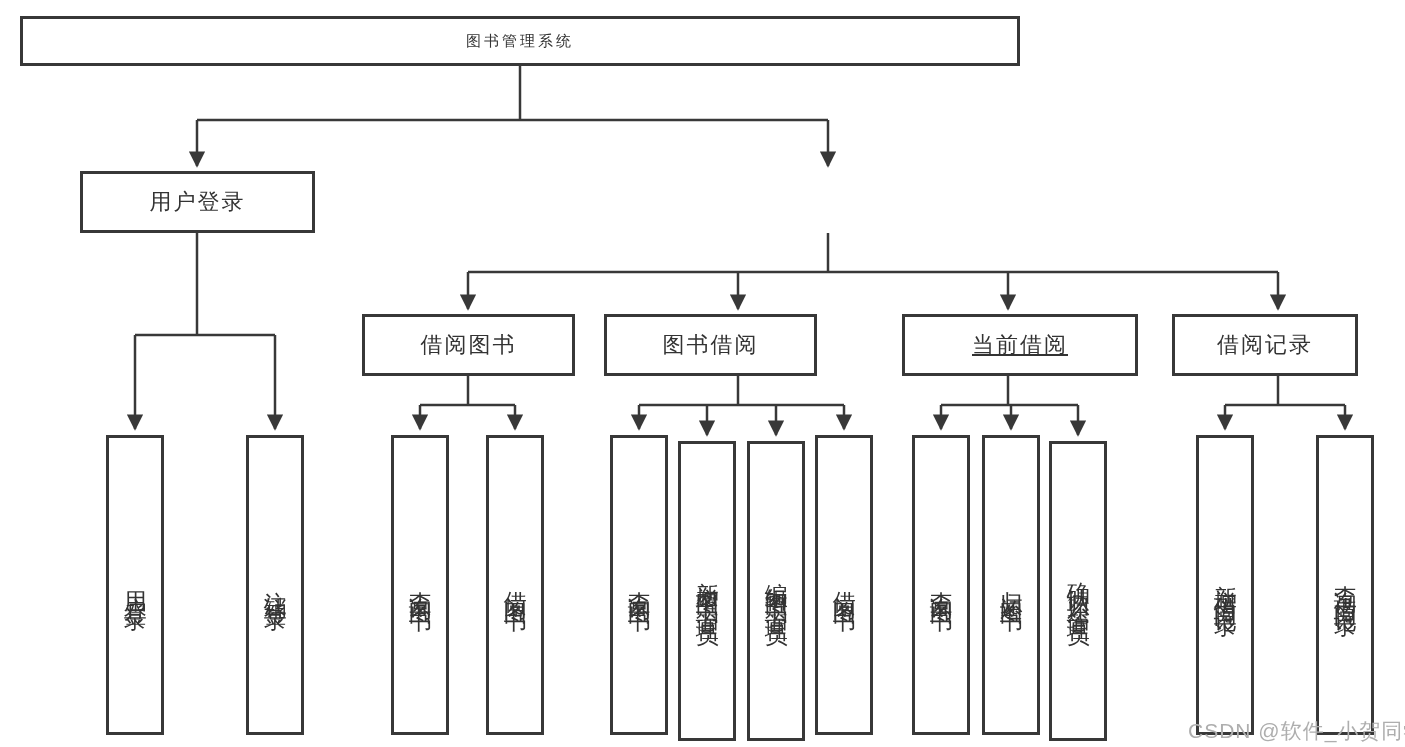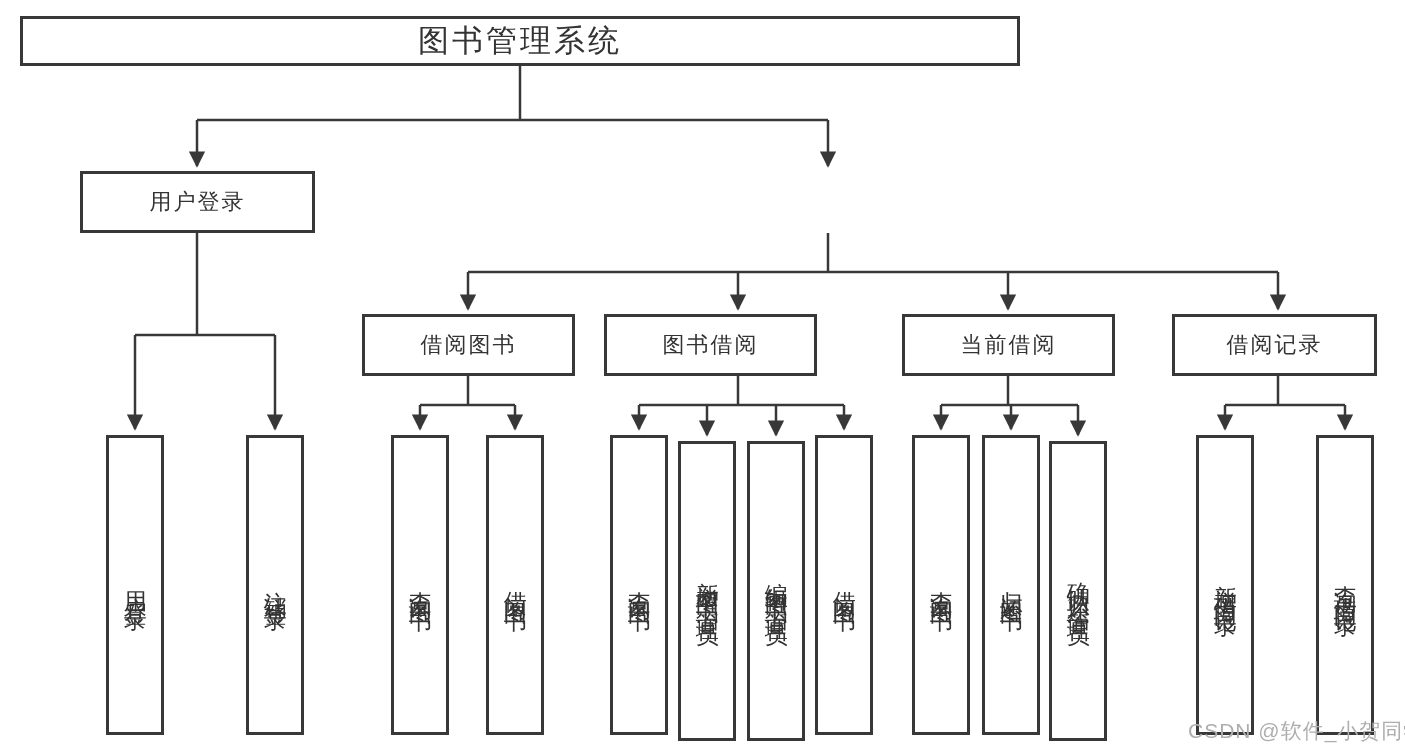--- a/index.html
+++ b/index.html
@@ -25,21 +25,21 @@
     align-items: center;
     justify-content: center;
     color: #333333;
   }
   .node.h .label {
     font-size: 22px;
     letter-spacing: 2px;
     white-space: nowrap;
   }
   .node.root .label {
-    font-size: 31px;
+    font-size: 15px;
     letter-spacing: 3px;
   }
   .node.v .label {
     writing-mode: vertical-rl;
     text-orientation: mixed;
     font-size: 23px;
     letter-spacing: 6px;
     line-height: 1.1;
     white-space: nowrap;
   }
@@ -116,24 +116,24 @@
   <div class="node h" style="left:80px; top:171px; width:235px; height:62px;">
     <span class="label">用户登录</span>
   </div>
 
   <div class="node h" style="left:362px; top:314px; width:213px; height:62px;">
     <span class="label">借阅图书</span>
   </div>
   <div class="node h" style="left:604px; top:314px; width:213px; height:62px;">
     <span class="label">图书借阅</span>
   </div>
-  <div class="node h" style="left:902px; top:314px; width:213px; height:62px;">
+  <div class="node h" style="left:902px; top:314px; width:236px; height:62px;text-decoration:underline;">
     <span class="label">当前借阅</span>
   </div>
-  <div class="node h" style="left:1172px; top:314px; width:205px; height:62px;">
+  <div class="node h" style="left:1172px; top:314px; width:186px; height:62px;">
     <span class="label">借阅记录</span>
   </div>
 
   <div class="node v" style="left:106px; top:435px; width:58px; height:300px;">
     <span class="label">用户登录</span>
   </div>
   <div class="node v" style="left:246px; top:435px; width:58px; height:300px;">
     <span class="label">注销登录</span>
   </div>
 

